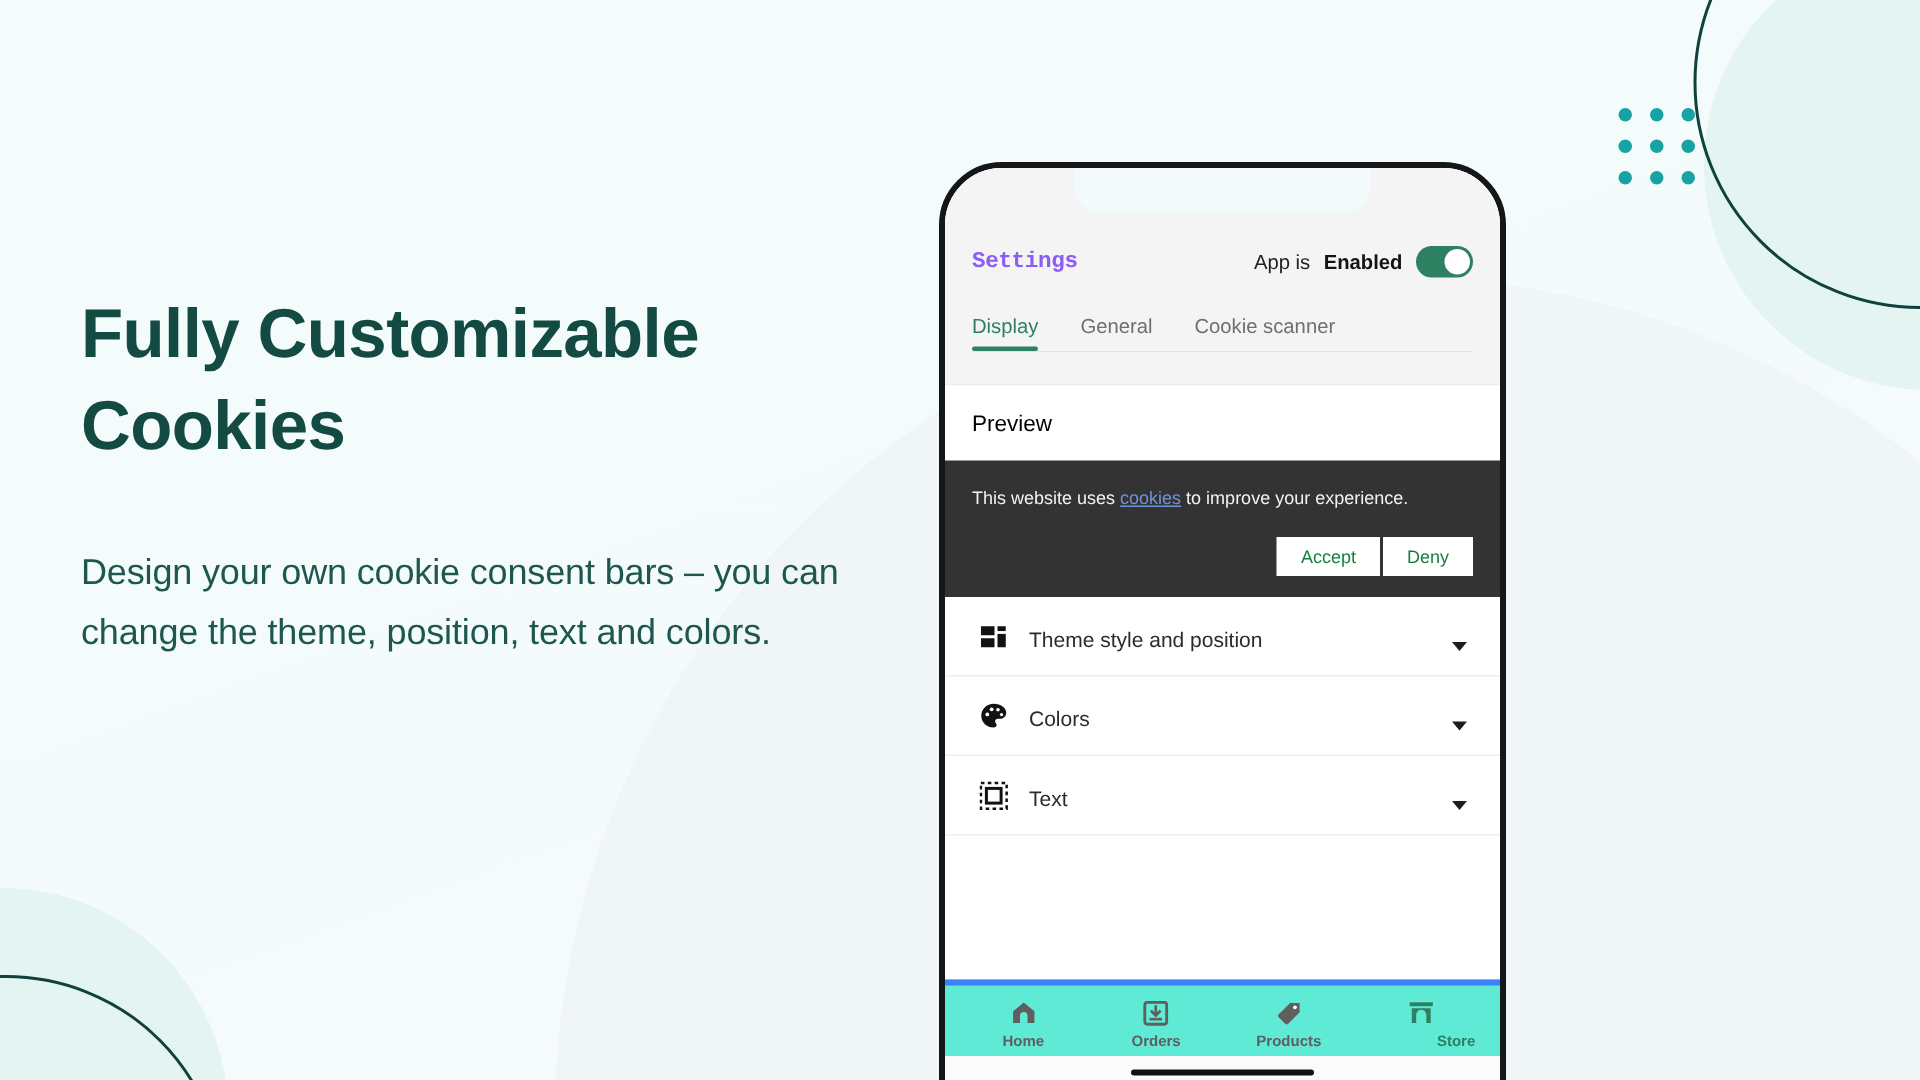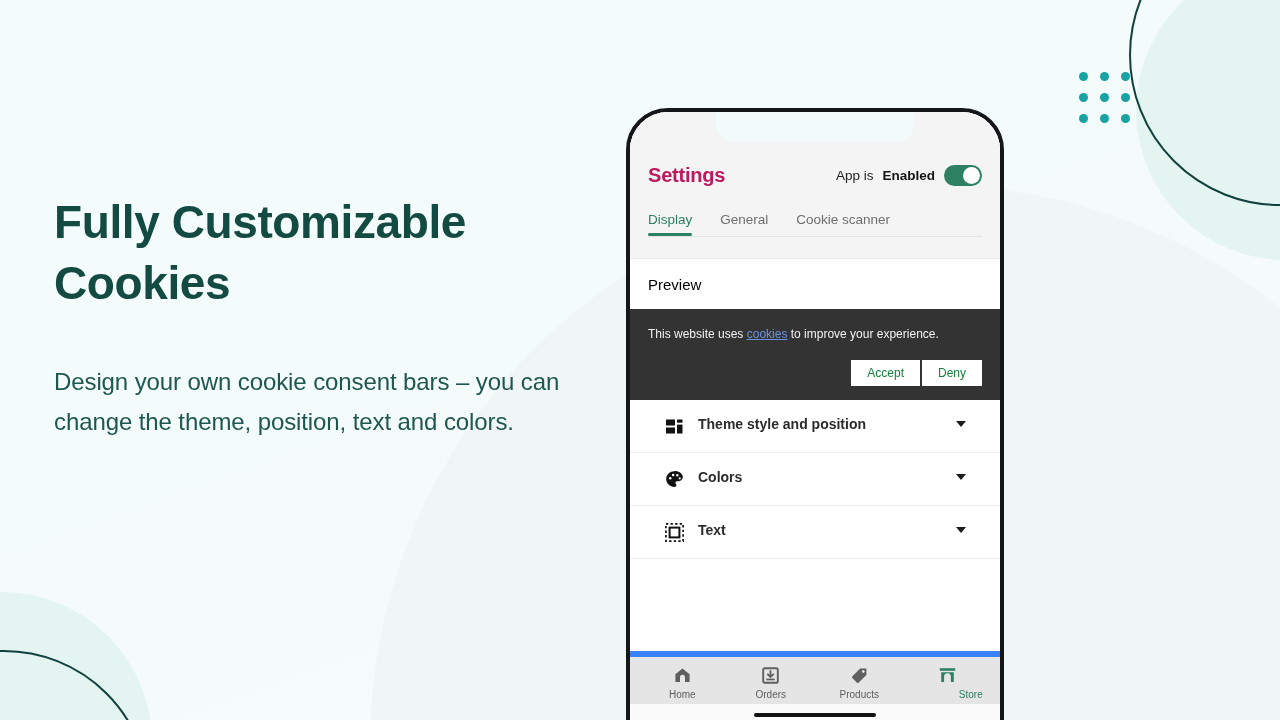--- a/index.html
+++ b/index.html
@@ -124,24 +124,25 @@
     background:#f4f4f4;
     padding:14px 18px 0 18px;
     flex:none;
   }
   .header-row {
     display:flex;
     align-items:center;
     justify-content:space-between;
   }
   .settings-title {
-    font-size:20px;
+    font-size:15px;
     font-weight:700;
-    color:#be185d;
+    color:#8b5cf6;
     letter-spacing:-.2px;
+    font-family:Liberation Mono, monospace;
   }
   .app-state {
     display:flex;
     align-items:center;
     gap:9px;
   }
   .app-is { font-size:13.5px; color:#232323; }
   .app-enabled { font-size:13.5px; color:#141414; font-weight:700; }
   .toggle {
     width:38px; height:21px;
@@ -227,27 +228,26 @@
     padding:6px 16px;
     border:none;
     font-family:inherit;
     cursor:pointer;
   }
 
   
   .acc-list { flex:1; background:#fff; }
   .acc-row {
     display:flex;
-    align-items:flex-start;
+    align-items:flex-end;
     gap:14px;
-    padding:16px 34px;
+    padding:16px 22px;
     border-bottom:1px solid #ededed;
     position:relative;
     min-height:52px;
-    font-weight:bold;
   }
   .acc-icon {
     width:20px; height:20px;
     flex:none;
     display:flex;
     align-items:center;
     justify-content:center;
   }
   .acc-label {
     font-size:14px;
@@ -258,25 +258,26 @@
     width:0; height:0;
     border-left:5px solid transparent;
     border-right:5px solid transparent;
     border-top:6px solid #1c1c1c;
     margin-top:5px;
     flex:none;
   }
 
   
   .bottom-nav {
-    background:#e5e5e5;
-    border-top:6px solid #3b82f6;
+    background:#5eead4;
+    border-top:4px solid #3b82f6;
     display:flex;
     padding:9px 8px 4px 8px;
     flex:none;
+    font-weight:bold;
   }
   .nav-item {
     flex:1;
     display:flex;
     flex-direction:column;
     align-items:center;
     gap:5px;
   }
   .nav-icon { height:18px; display:flex; align-items:center; }
   .nav-label {

